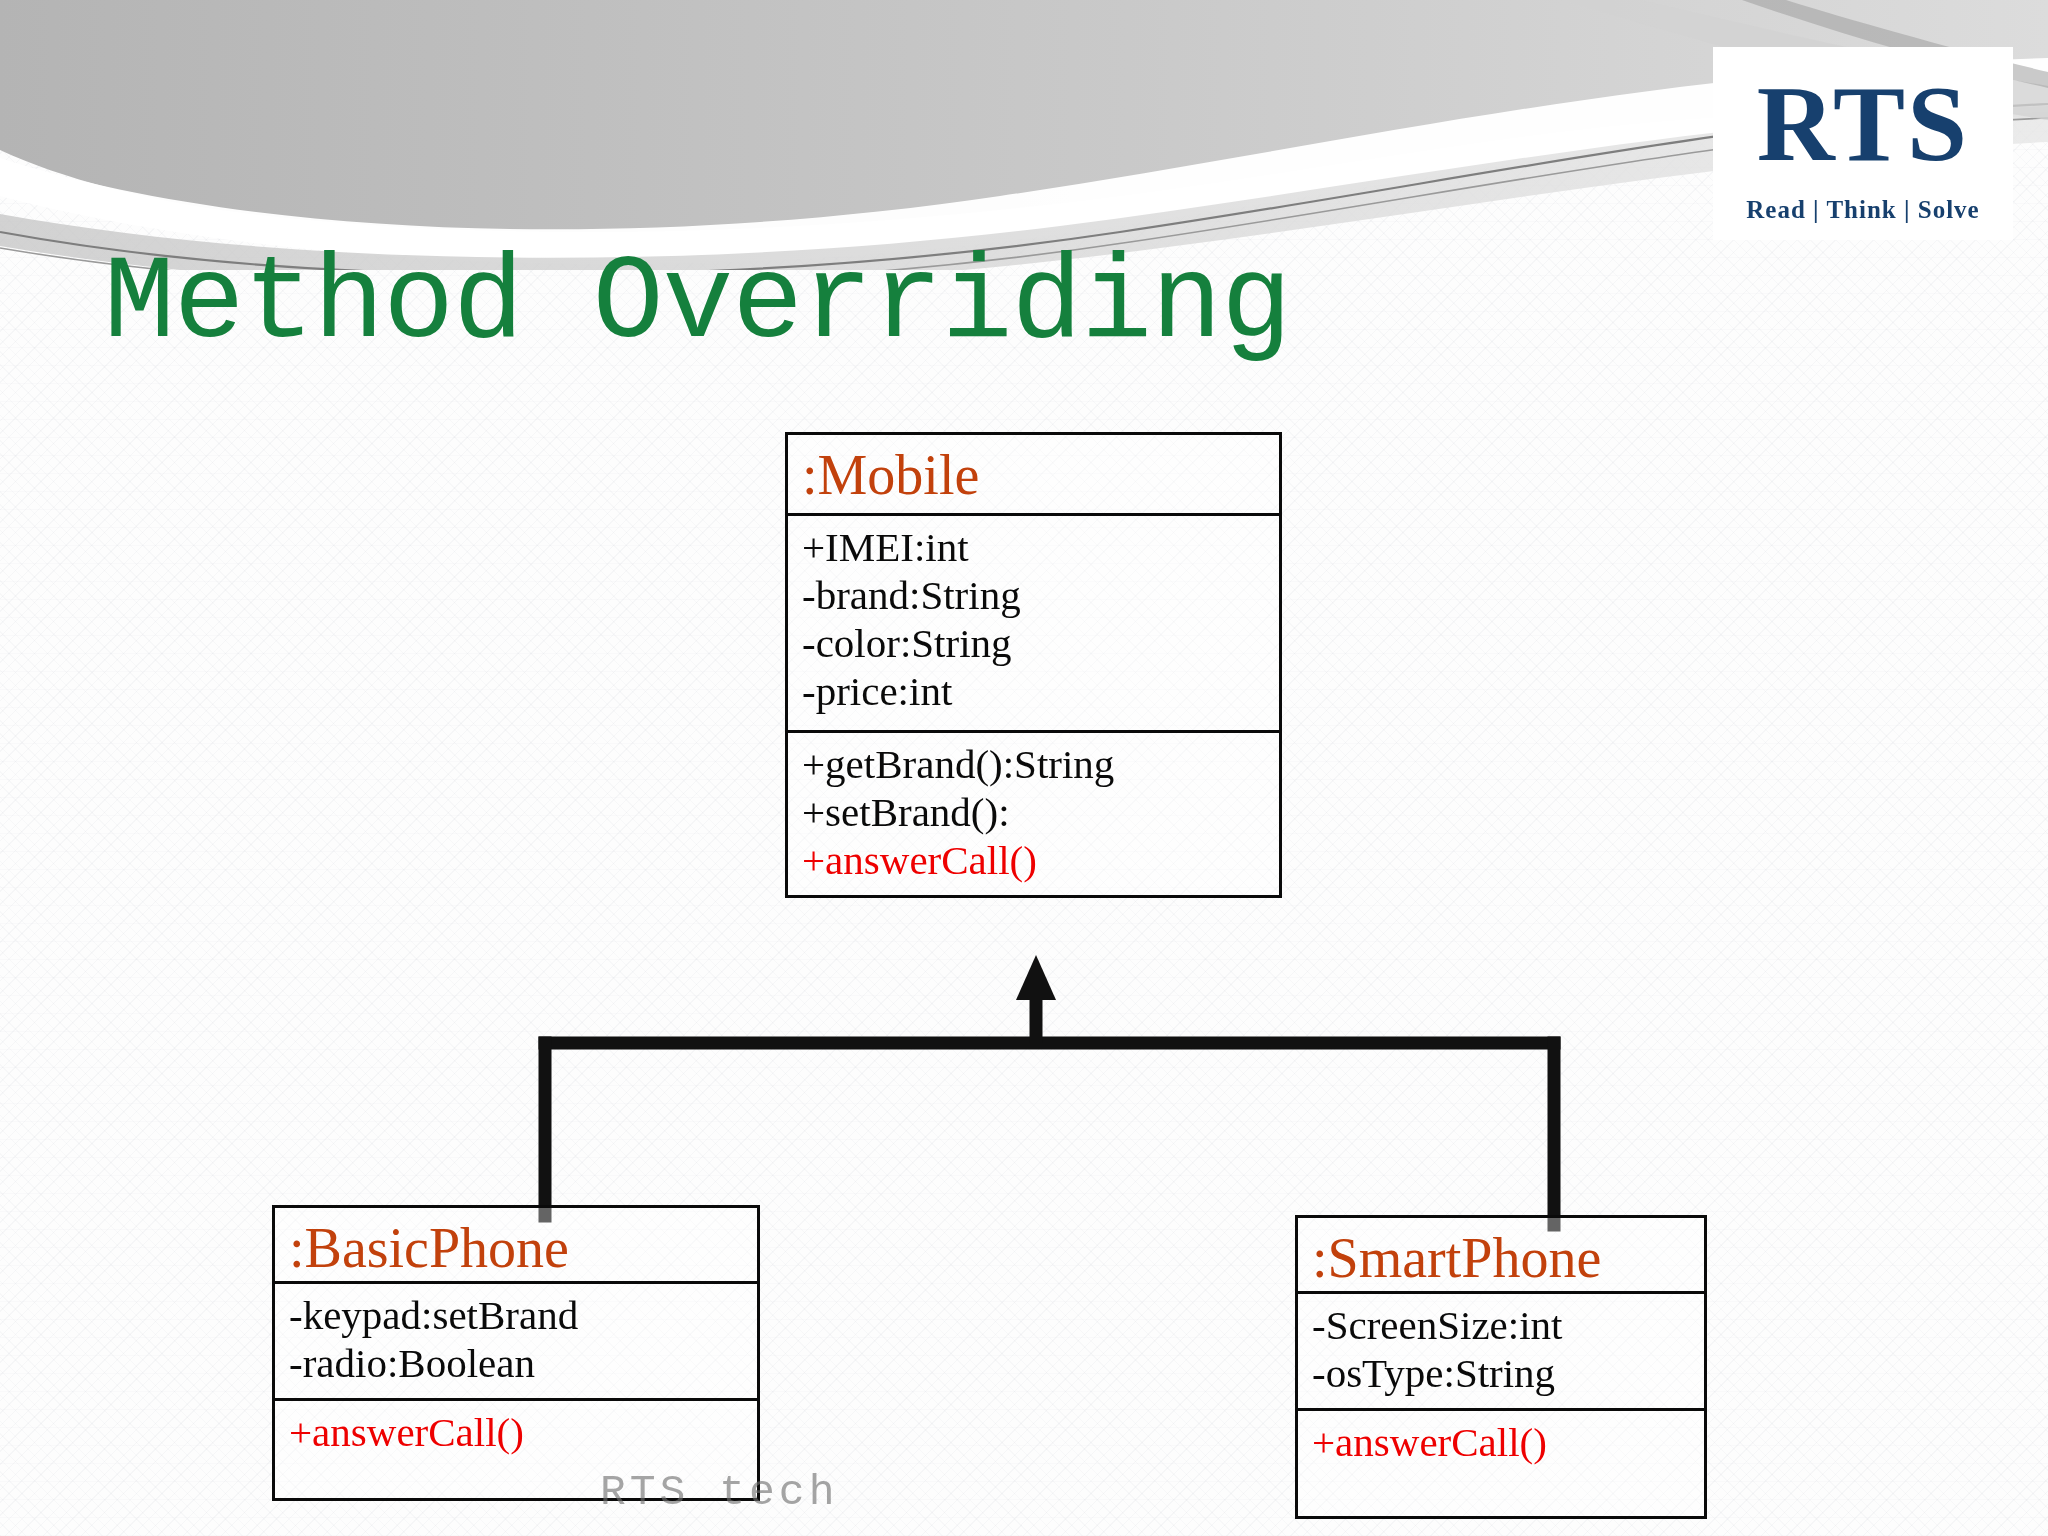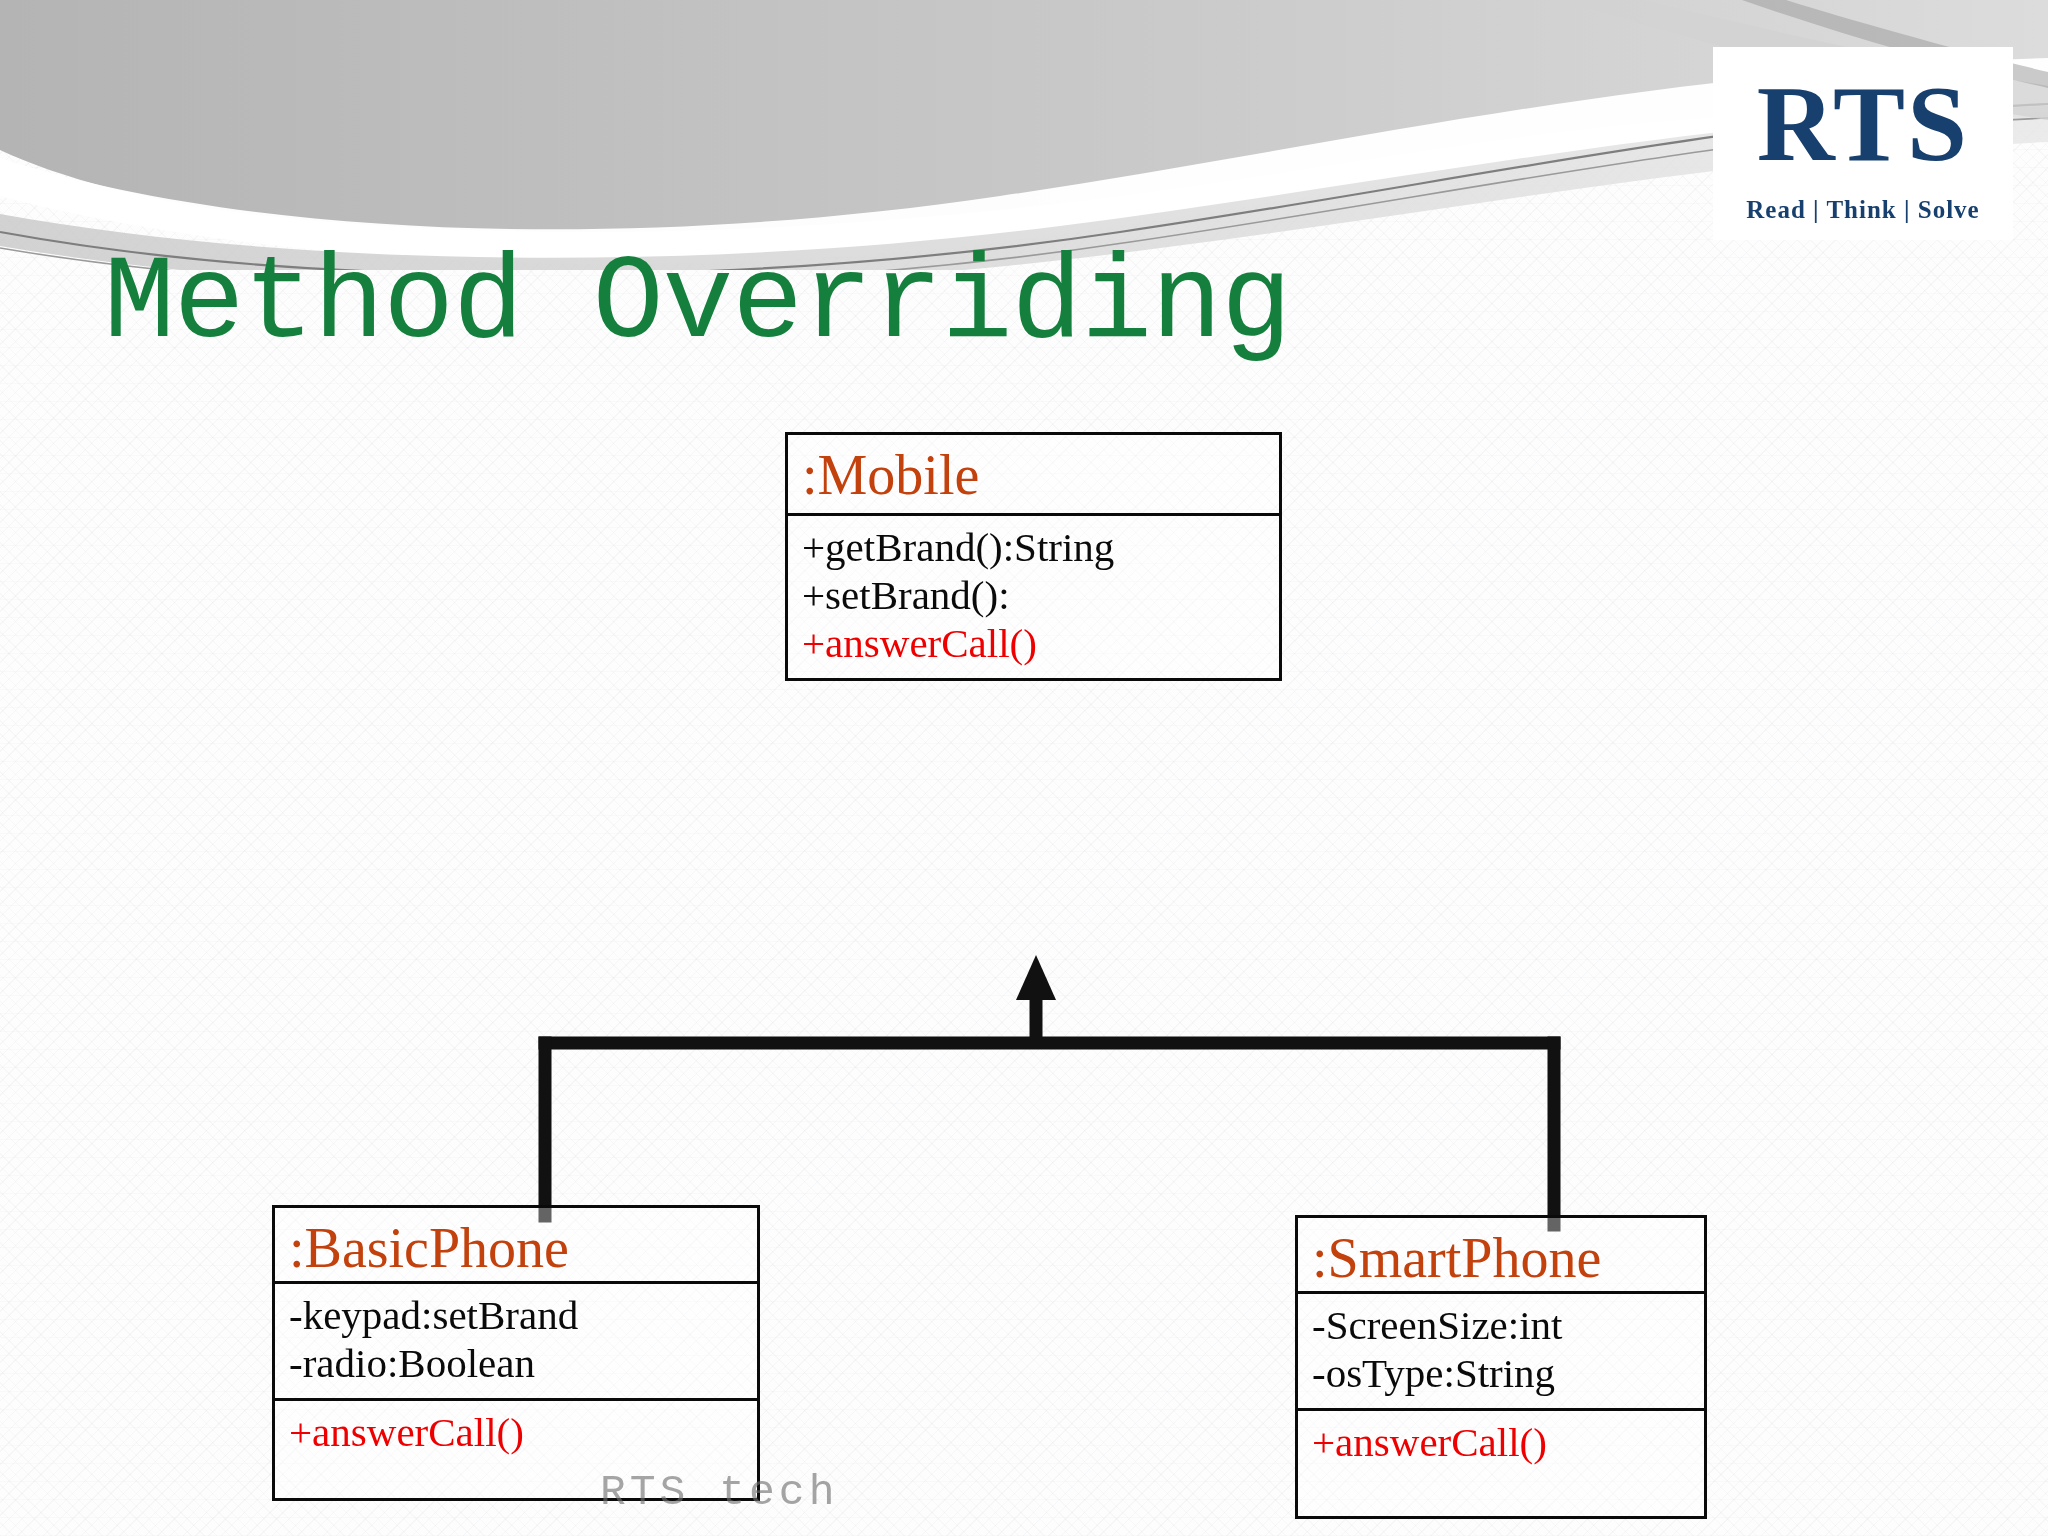--- a/index.html
+++ b/index.html
@@ -217,20 +217,26 @@
       <path d="M1036,1043 V988" stroke="#111111" stroke-width="13" fill="none" stroke-linecap="butt"></path>
 
       <polygon points="1036,955 1016,1000 1056,1000" fill="#111111"></polygon>
     </svg>
   </div>
 
   <div class="uml-box" id="box-mobile">
     <div class="uml-section sec-name">
       <div class="uml-name">:Mobile</div>
     </div>
+    <div class="uml-section sec-attrs">
+      <div class="uml-line">+IMEI:int</div>
+      <div class="uml-line">-brand:String</div>
+      <div class="uml-line">-color:String</div>
+      <div class="uml-line">-price:int</div>
+    </div>
     <div class="uml-section sec-methods">
       <div class="uml-line">+getBrand():String</div>
       <div class="uml-line">+setBrand():</div>
       <div class="uml-line red">+answerCall()</div>
     </div>
   </div>
 
   <div class="uml-box" id="box-basicphone">
     <div class="uml-section sec-name">
       <div class="uml-name">:BasicPhone</div>

